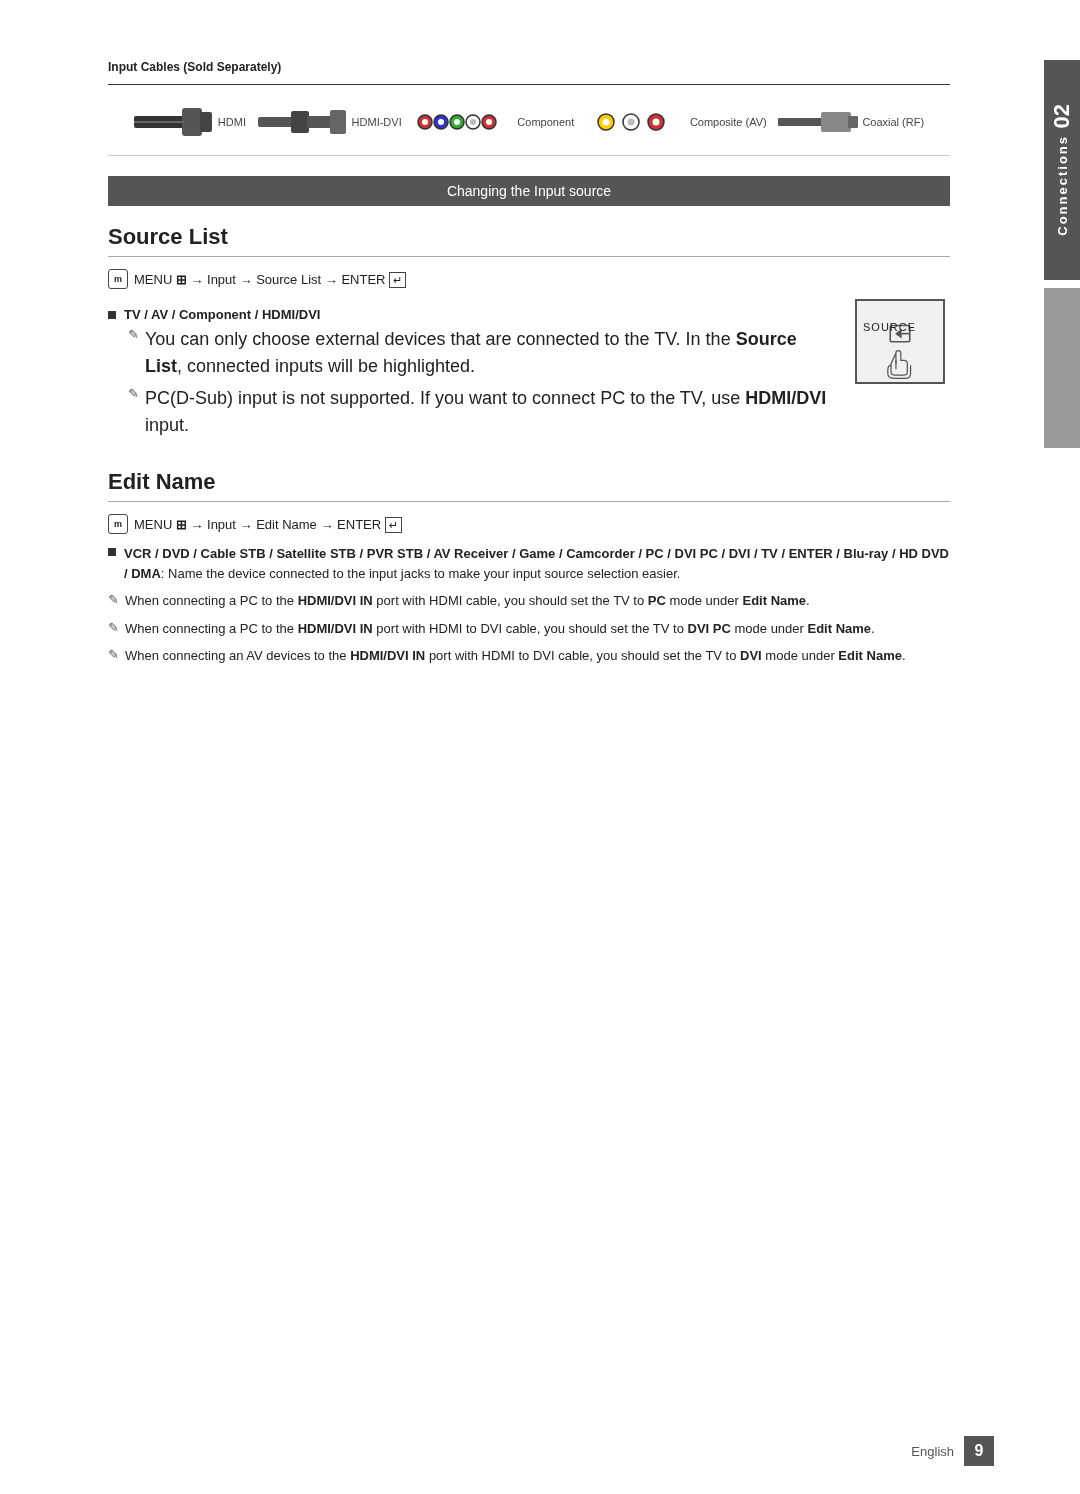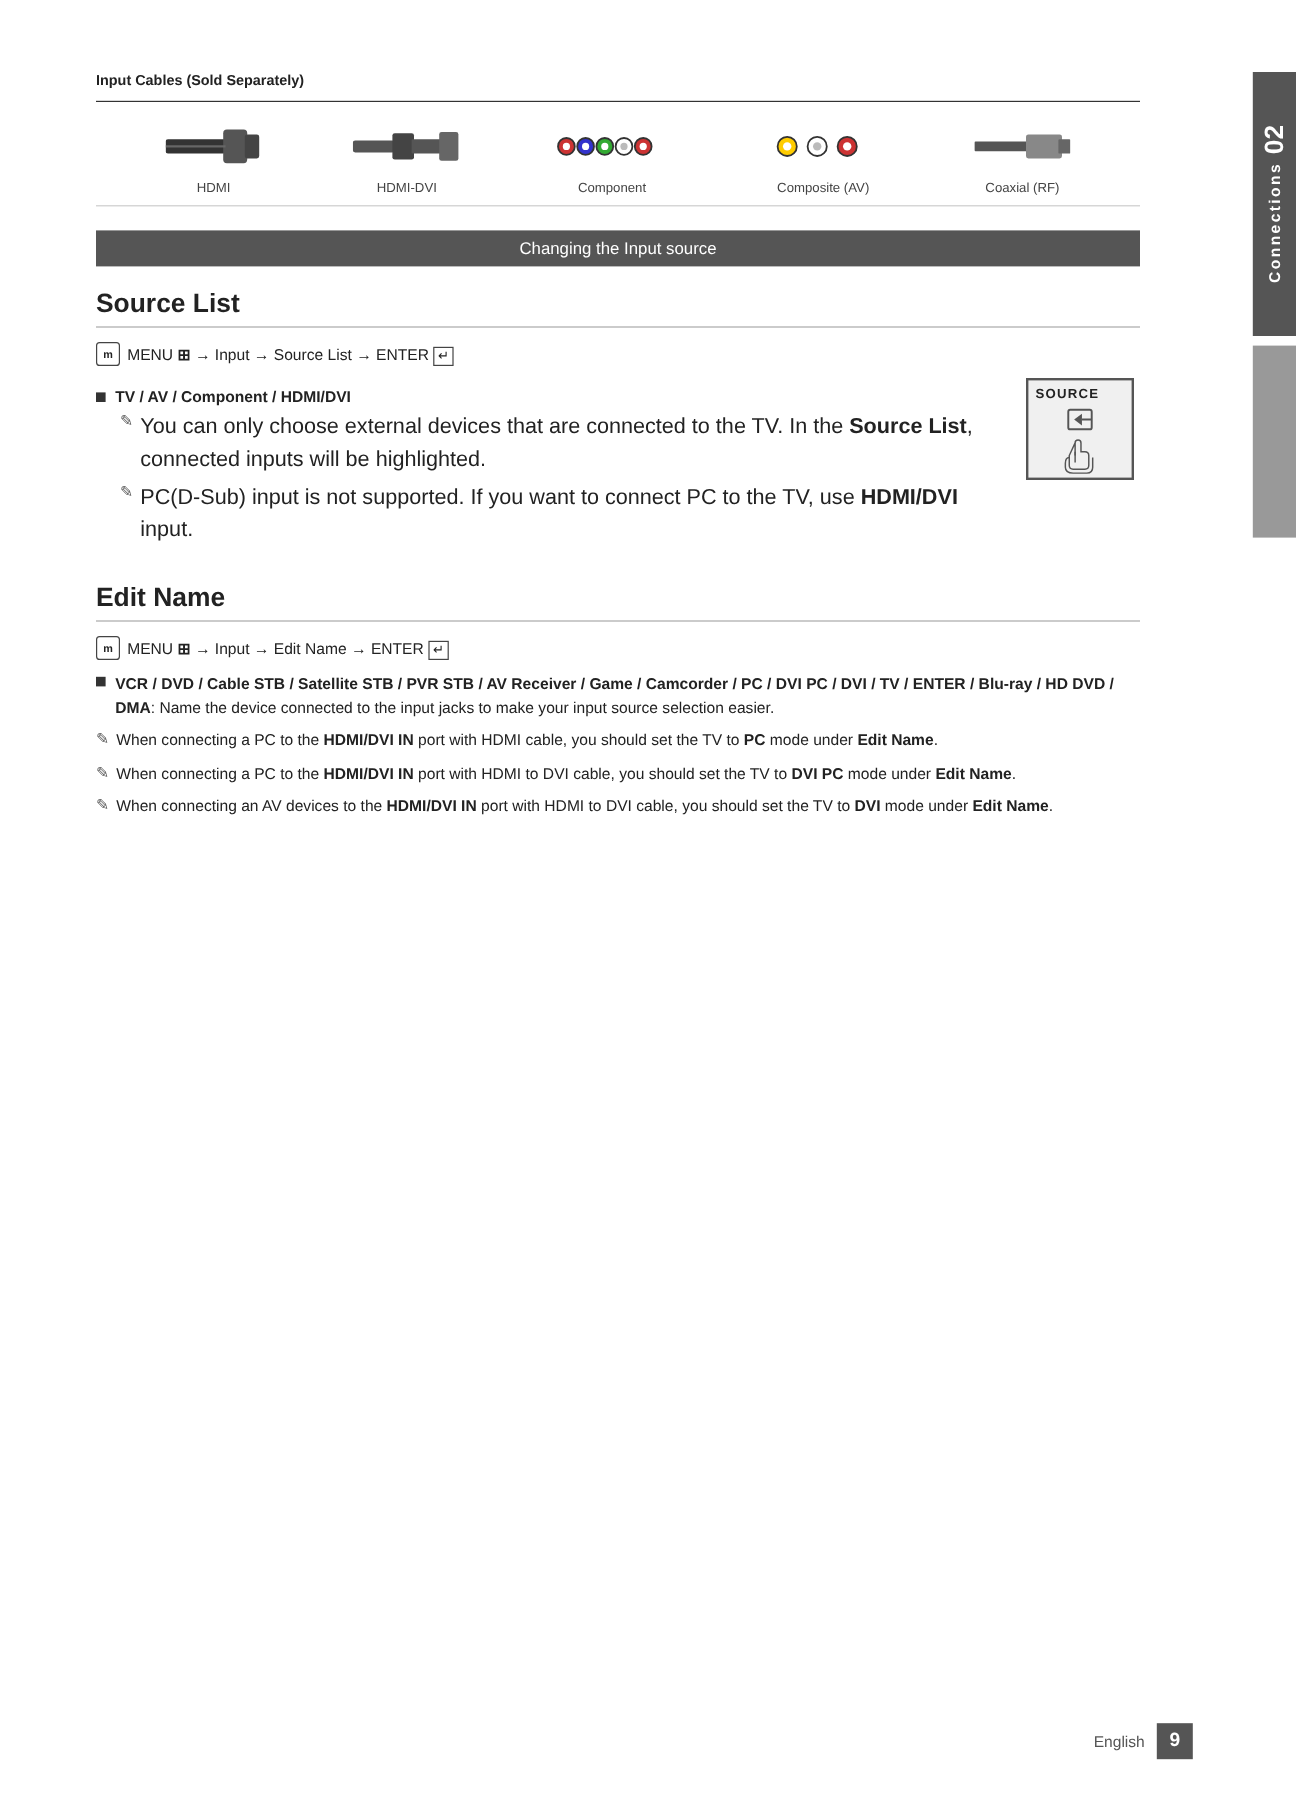--- a/index.html
+++ b/index.html
@@ -67,20 +67,21 @@
       color: #fff;
       font-size: 22px;
       font-weight: bold;
       writing-mode: vertical-rl;
       transform: rotate(180deg);
     }
 
     
     .main-content {
       margin-right: 50px;
+      margin-left: 28px;
     }
 
     
     .cables-section {
       margin-bottom: 20px;
     }
 
     .cables-label {
       font-size: 12px;
       font-weight: bold;
@@ -97,21 +98,21 @@
       display: flex;
       flex-direction: row;
       align-items: flex-end;
       justify-content: space-around;
       padding: 0 20px;
       margin-bottom: 8px;
     }
 
     .cable-item {
       display: flex;
-      flex-direction: column;
+      flex-direction: row;
       align-items: center;
       gap: 4px;
     }
 
     .cable-icon {
       height: 50px;
       display: flex;
       align-items: center;
       justify-content: center;
     }
@@ -196,25 +197,25 @@
       height: 85px;
       display: flex;
       flex-direction: column;
       align-items: center;
       justify-content: center;
       position: relative;
     }
 
     .source-button-label {
       font-size: 11px;
-      font-weight: bold;
+      font-weight: normal;
       letter-spacing: 1px;
       color: #222;
       position: absolute;
-      top: 6px;
+      top: 20px;
       left: 6px;
     }
 
     .description-text {
       font-size: 13px;
       line-height: 1.5;
       margin-bottom: 8px;
     }
 
     .bullet-section {

